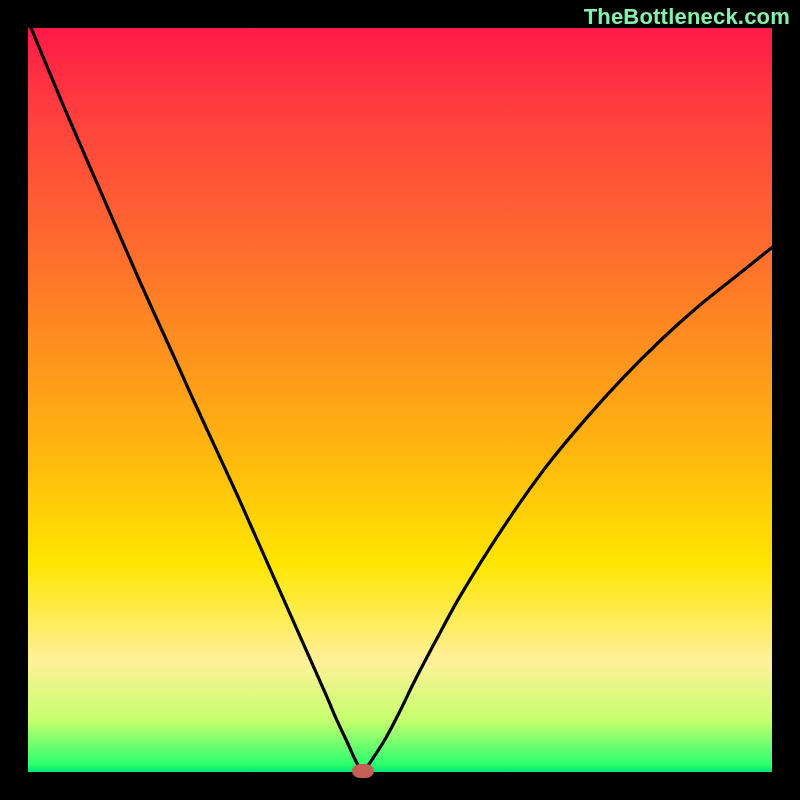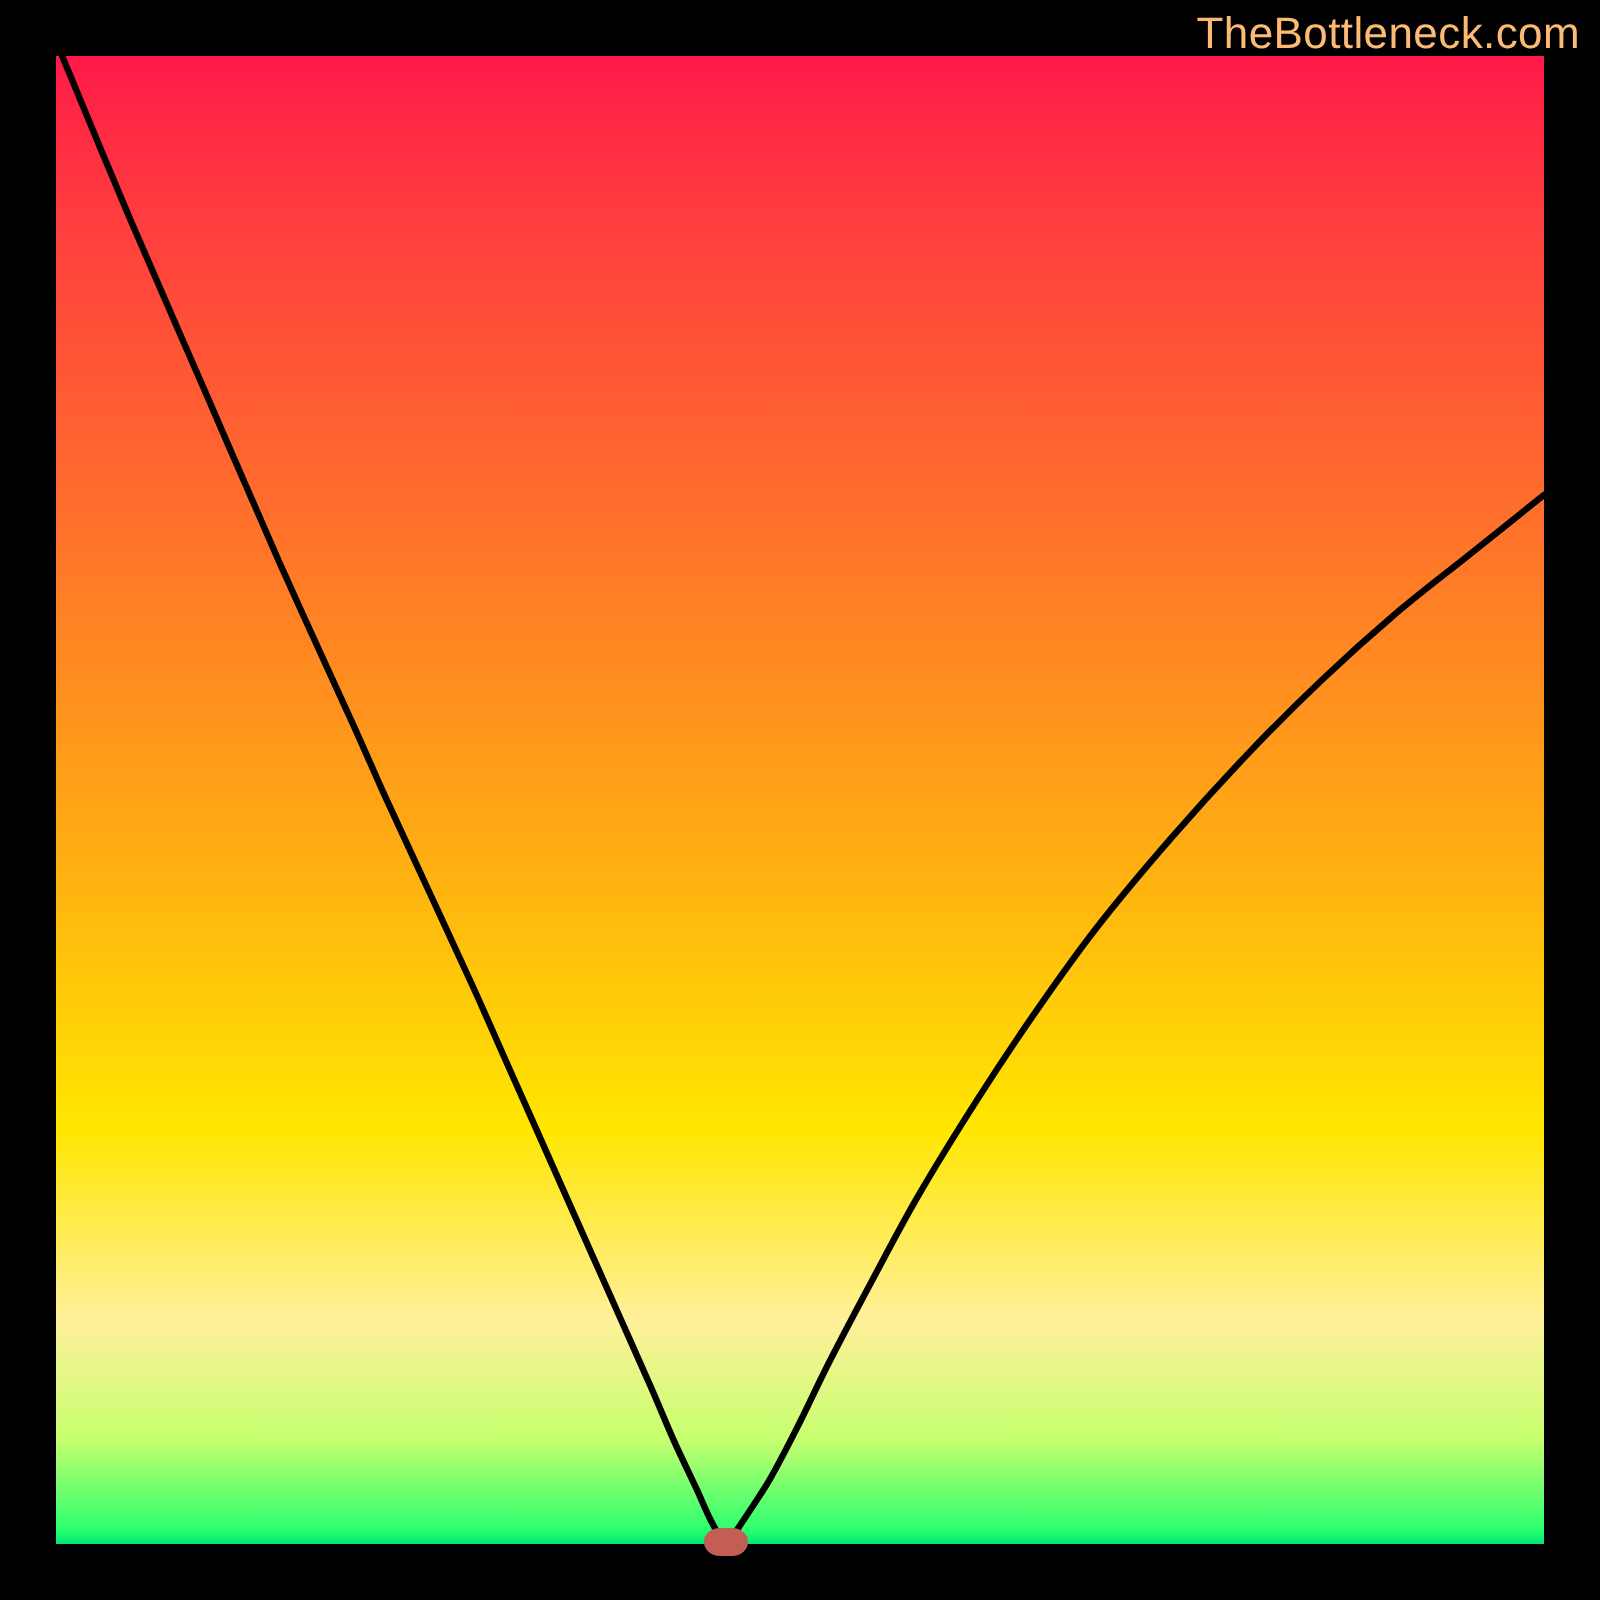--- a/index.html
+++ b/index.html
@@ -37,22 +37,22 @@
       #c6ff6e 93%,
       #2dff6f 99%,
       #00e676 100%
     );
   }
   .watermark {
     position: absolute;
     top: 4px;
     right: 10px;
     font-size: 22px;
-    font-weight: 400;
-    color: #fdba74;
+    font-weight: 700;
+    color: #86efac;
     letter-spacing: 0.2px;
   }
   svg.curve {
     position: absolute;
     left: 0;
     top: 0;
     width: 744px;
     height: 744px;
   }
   .marker {

